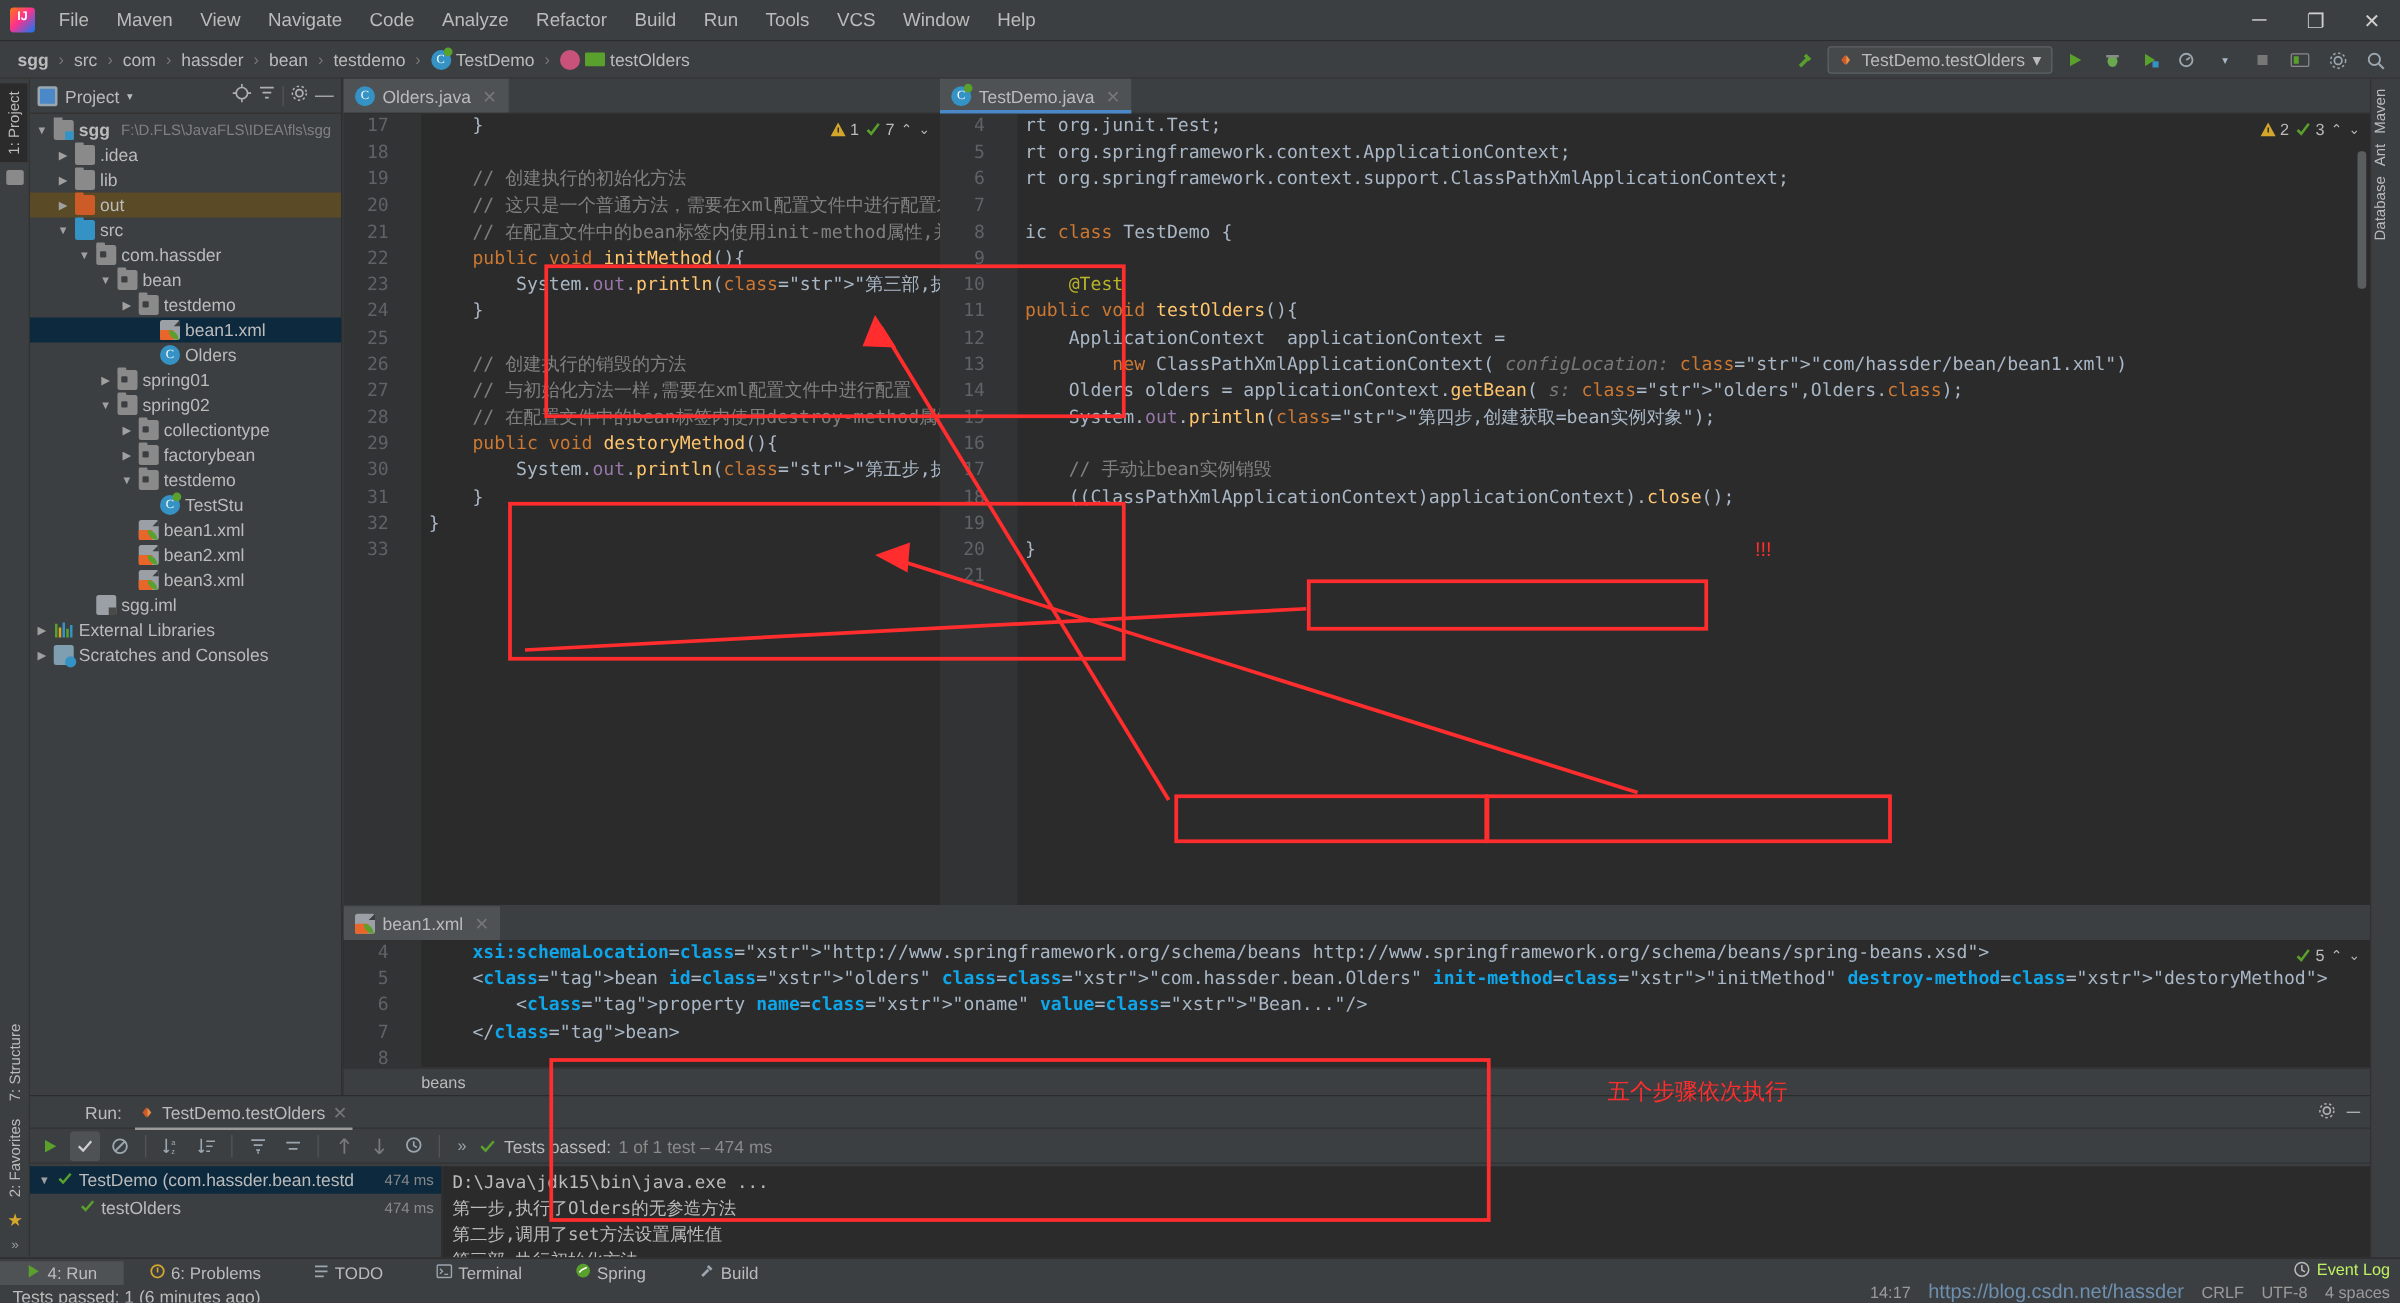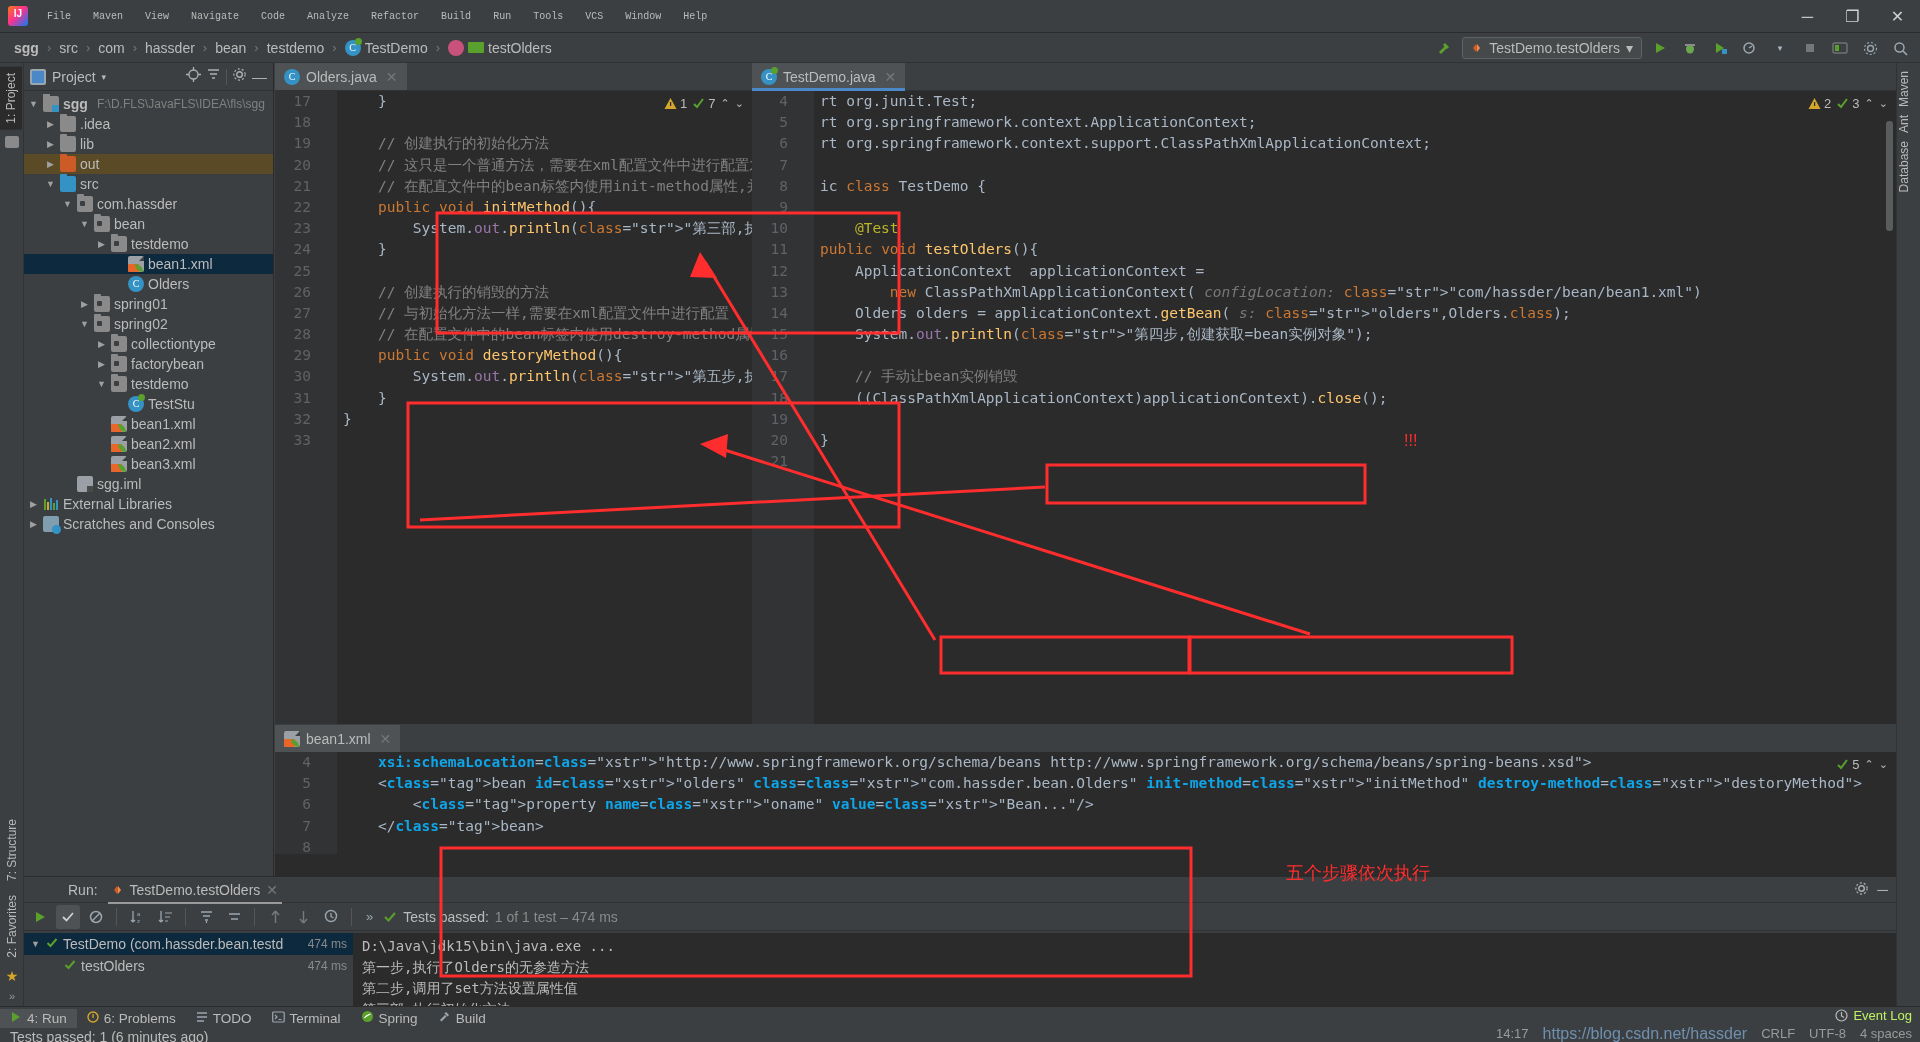--- a/index.html
+++ b/index.html
@@ -23,23 +23,22 @@
     background: linear-gradient(135deg,#f97a12 0%,#ff318c 45%,#087cfa 100%);
     border-radius: 3px; position: relative; flex: 0 0 auto;
   }
   .ij-logo::after {
     content: "IJ"; position: absolute; left: 0; right: 0; top: 2px;
     font-size: 10px; font-weight: bold; color: #fff; text-align: center;
     font-family: "Liberation Sans", sans-serif;
   }
   .menubar { display: flex; align-items: center; gap: 0px; }
   .menu-item {
-    font-size: 10px; color: #bbbbbb; padding: 3px 11px; cursor: default;
+    font-size: 15px; color: #bbbbbb; padding: 3px 11px; cursor: default;
     white-space: nowrap;
-    font-family: Liberation Mono, monospace;
   }
   .win-title {
     position: absolute; left: 0; right: 0; text-align: center;
     font-size: 15px; color: #9a9a9a; pointer-events: none;
   }
   .win-buttons {
     position: absolute; right: 0; top: 0; height: 33px;
     display: flex; align-items: center; gap: 0;
   }
   .win-btn {
@@ -280,21 +279,21 @@
     position:relative; overflow:hidden;
   }
   .console .out { color: #bbbbbb; }
 
   
   .statusbar {
     position: absolute; bottom: 0; left: 0; width: 1920px; height: 36px;
     background: #3c3f41; border-top: 1px solid #2b2b2b;
   }
   .sb-tabs { display:flex; align-items:center; height:22px; gap:0; font-size:13.5px; }
-  .sb-tab { display:flex; align-items:center; gap:5px; padding: 2px 10px; color:#bbbbbb;}
+  .sb-tab { display:flex; align-items:center; gap:5px; padding: 2px 21px; color:#bbbbbb;}
   .sb-tab.active { background:#4e5254; }
   .sb-msg { font-size: 14px; color:#bbbbbb; padding-left:10px; }
   .sb-right { position:absolute; right:8px; top:0; height:36px;
     display:flex; flex-direction:column; align-items:flex-end; justify-content:center; }
   .sb-right-row { display:flex; align-items:center; gap:14px; font-size:13px; color:#9a9a9a; }
   .watermark { color:#6f8faf; font-size:16px; }
   .note-red { color:#ff2d2d; font-size:16px; }
   .scroll-h {
     position:absolute; height:7px; background:#5a5d5e; border-radius:3px;
   }
@@ -682,20 +681,23 @@
           <span>5</span>
         </span>
         <span style="font-size:11px;">⌃</span>
         <span style="font-size:11px;">⌄</span>
       </div>
       <div class="code">
         <div class="gutter" id="gutter-xml"><div class="ln">4</div><div class="ln">5</div><div class="ln">6</div><div class="ln">7</div><div class="ln">8</div></div>
         <div class="codetext" id="code-xml"><div class="cl">    <span class="attr">xsi:schemaLocation</span>=<span <span="" class="attr">class</span>="xstr"&gt;"http://www.springframework.org/schema/beans http://www.springframework.org/schema/beans/spring-beans.xsd"&gt;</div><div class="cl">    &lt;<span <span="" class="attr">class</span>="tag"&gt;bean <span class="attr">id</span>=<span <span="" class="attr">class</span>="xstr"&gt;"olders" <span class="attr">class</span>=<span <span="" class="attr">class</span>="xstr"&gt;"com.hassder.bean.Olders" <span class="attr">init-method</span>=<span <span="" class="attr">class</span>="xstr"&gt;"initMethod" <span class="attr">destroy-method</span>=<span <span="" class="attr">class</span>="xstr"&gt;"destoryMethod"&gt;</div><div class="cl">        &lt;<span <span="" class="attr">class</span>="tag"&gt;property <span class="attr">name</span>=<span <span="" class="attr">class</span>="xstr"&gt;"oname" <span class="attr">value</span>=<span <span="" class="attr">class</span>="xstr"&gt;"Bean..."/&gt;</div><div class="cl">    &lt;/<span <span="" class="attr">class</span>="tag"&gt;bean&gt;</div><div class="cl"></div></div>
       </div>
     </div>
+    <div class="bcrumb-bar">
+      <span>beans</span>
+    </div>
   </div>
 
   <div class="run-panel">
     <div class="run-header">
       <span style="font-size:14px;margin-left:36px;">Run:</span>
       <span class="run-tab">
         <svg width="12" height="12" viewBox="0 0 12 12">
             <path d="M2 6l3-4 3 4-3 4z" fill="#cc5b28"></path>
             <path d="M6 2l3 4-3 4z" fill="#e8914c"></path>
           </svg>

